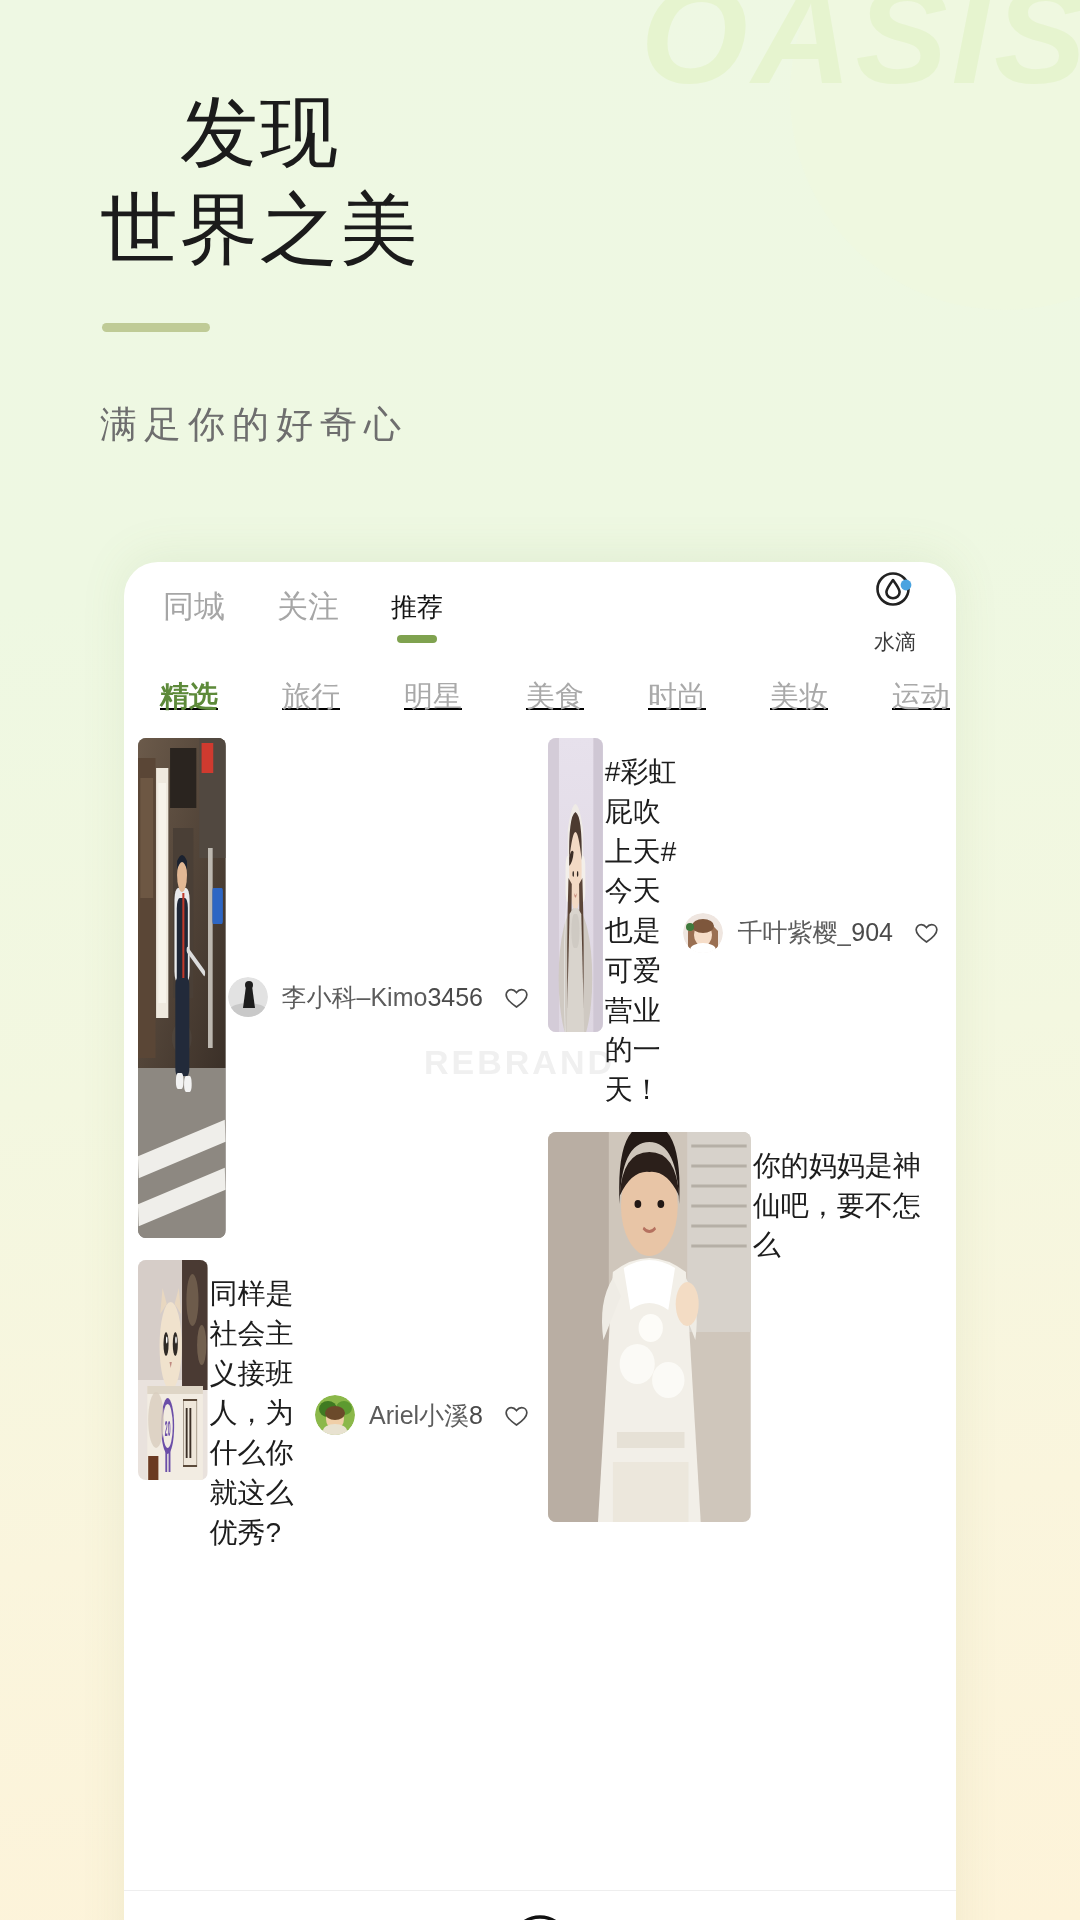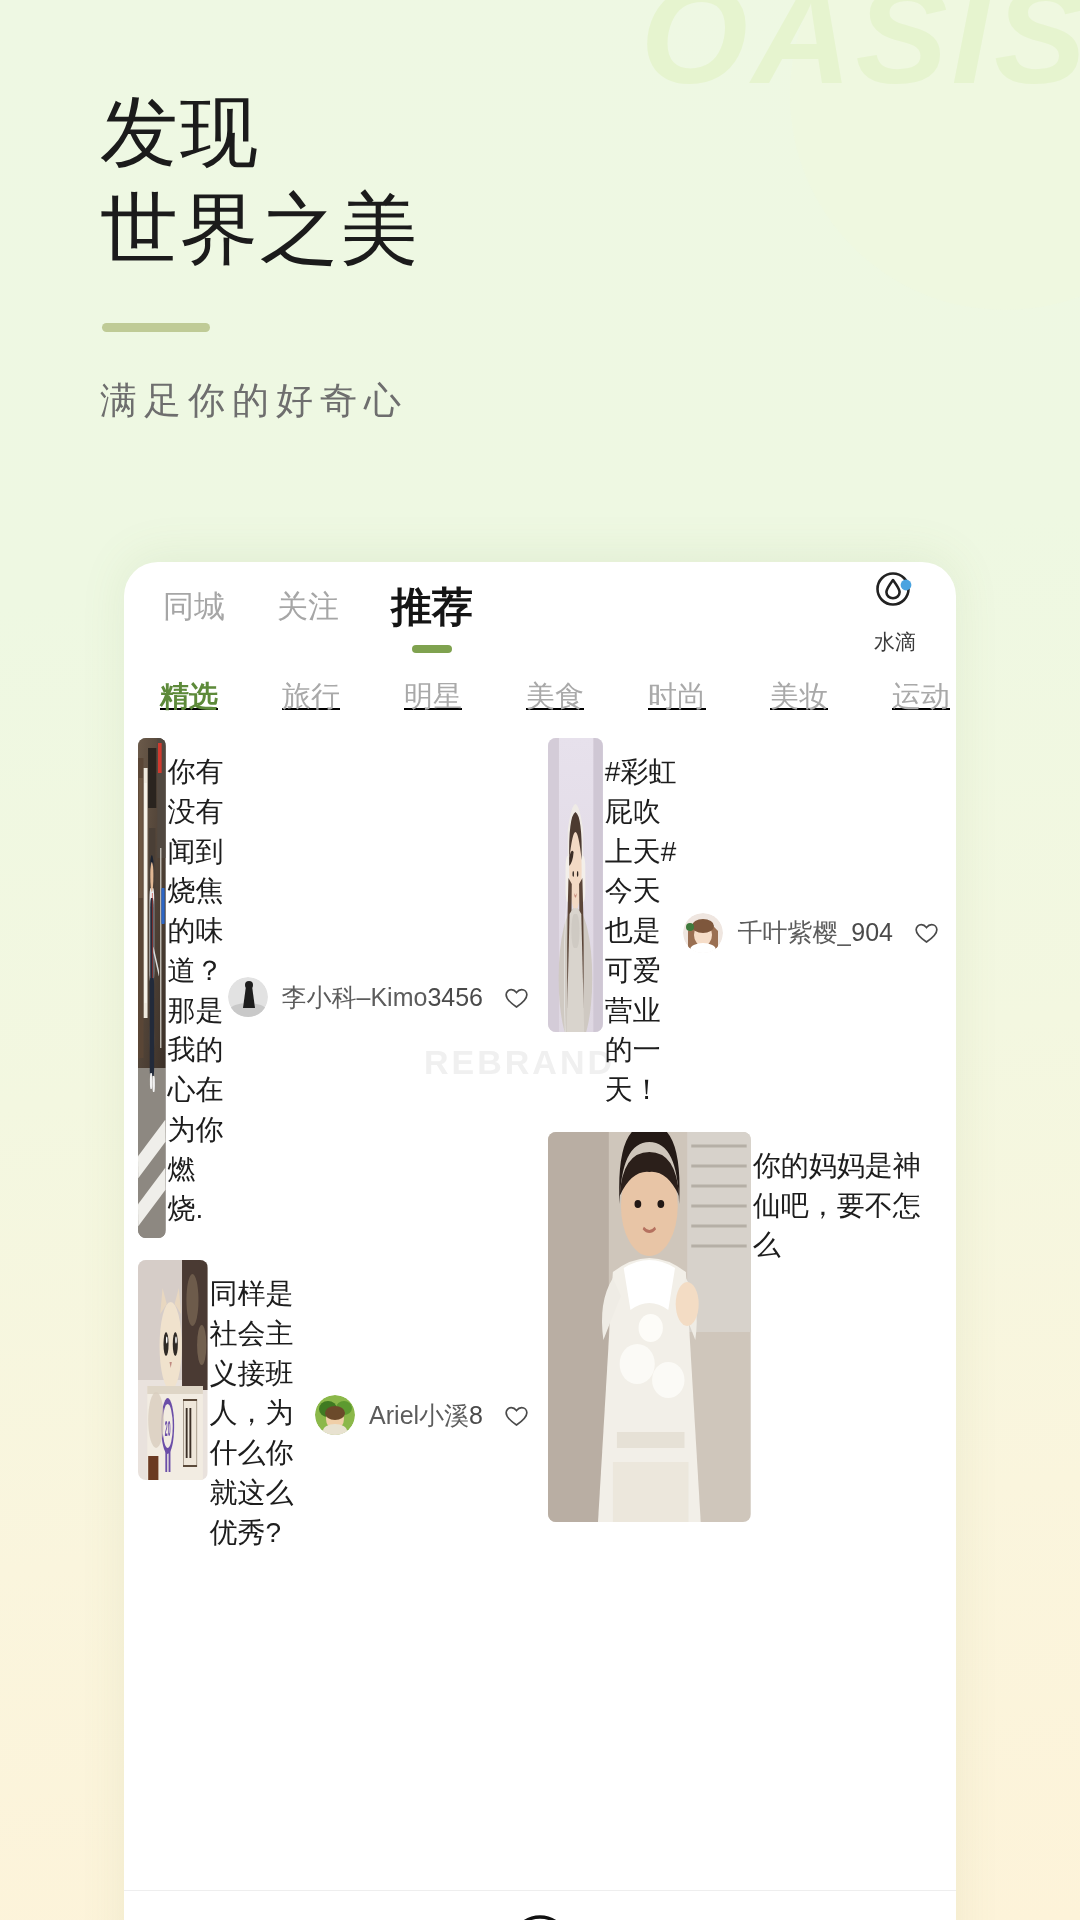--- a/index.html
+++ b/index.html
@@ -35,29 +35,30 @@
   }
 
   
   .hero { position: absolute; left: 100px; top: 84px; }
   .hero h1 {
     font-size: 78px;
     line-height: 1.24;
     font-weight: 400;
     color: #1b1b1b;
     letter-spacing: 2px;
+    text-align: center;
   }
   .hero .rule {
     width: 108px; height: 9px;
     border-radius: 5px;
     background: #bfcb96;
     margin: 46px 0 0 2px;
   }
   .hero .sub {
-    margin-top: 44px;
+    margin-top: 68px;
     font-size: 37px;
     letter-spacing: 7px;
     color: #6e6e6e;
     font-weight: 400;
   }
 
   
   .phone {
     position: absolute;
     left: 124px; top: 562px;
@@ -89,22 +90,22 @@
   }
   .toptab {
     font-size: 31px;
     color: #a6a6a6;
     margin-right: 52px;
     position: relative;
     padding-bottom: 6px;
   }
   .toptab.active {
     color: #141414;
-    font-weight: 700;
-    font-size: 41px;
+    font-weight: 400;
+    font-size: 26px;
   }
   .toptab.active::after {
     content: "";
     position: absolute;
     left: 50%; transform: translateX(-50%);
     bottom: -12px;
     width: 40px; height: 8px;
     border-radius: 4px;
     background: #7fa24f;
   }
@@ -285,21 +286,20 @@
               <rect x="152" y="155" width="7" height="95" fill="#c0392b"></rect>
               <rect x="128" y="240" width="48" height="98" rx="8" fill="#222a3a"></rect>
               <circle cx="151" cy="137" r="17" fill="#e2b894"></circle>
               <path d="M134 132 q17 -16 34 0 l0 -9 q-17 -12 -34 0 z" fill="#1b2230"></path>
               <rect x="168" y="208" width="68" height="6" rx="3" fill="#dcdcdc" transform="rotate(22 168 208)"></rect>
               <rect x="130" y="335" width="26" height="16" rx="7" fill="#f2f2f2"></rect>
               <rect x="158" y="338" width="26" height="16" rx="7" fill="#f2f2f2"></rect>
             </g>
           </svg>
         </div>
-        <div class="cap">你有没有闻到烧焦的味道？那是我的心在为你燃烧.</div>
         <div class="meta">
           <div class="avatar">
             <svg class="art" viewBox="0 0 40 40">
               <circle cx="20" cy="20" r="20" fill="#e2e2e2"></circle>
               <ellipse cx="20" cy="33" rx="18" ry="7" fill="#c9c9c9"></ellipse>
               <path d="M18 9 l6 0 l3 22 l-12 0 z" fill="#1d1d1d"></path>
               <circle cx="21" cy="8" r="4" fill="#1d1d1d"></circle>
             </svg>
           </div>
           <div class="uname">李小科–Kimo</div>

